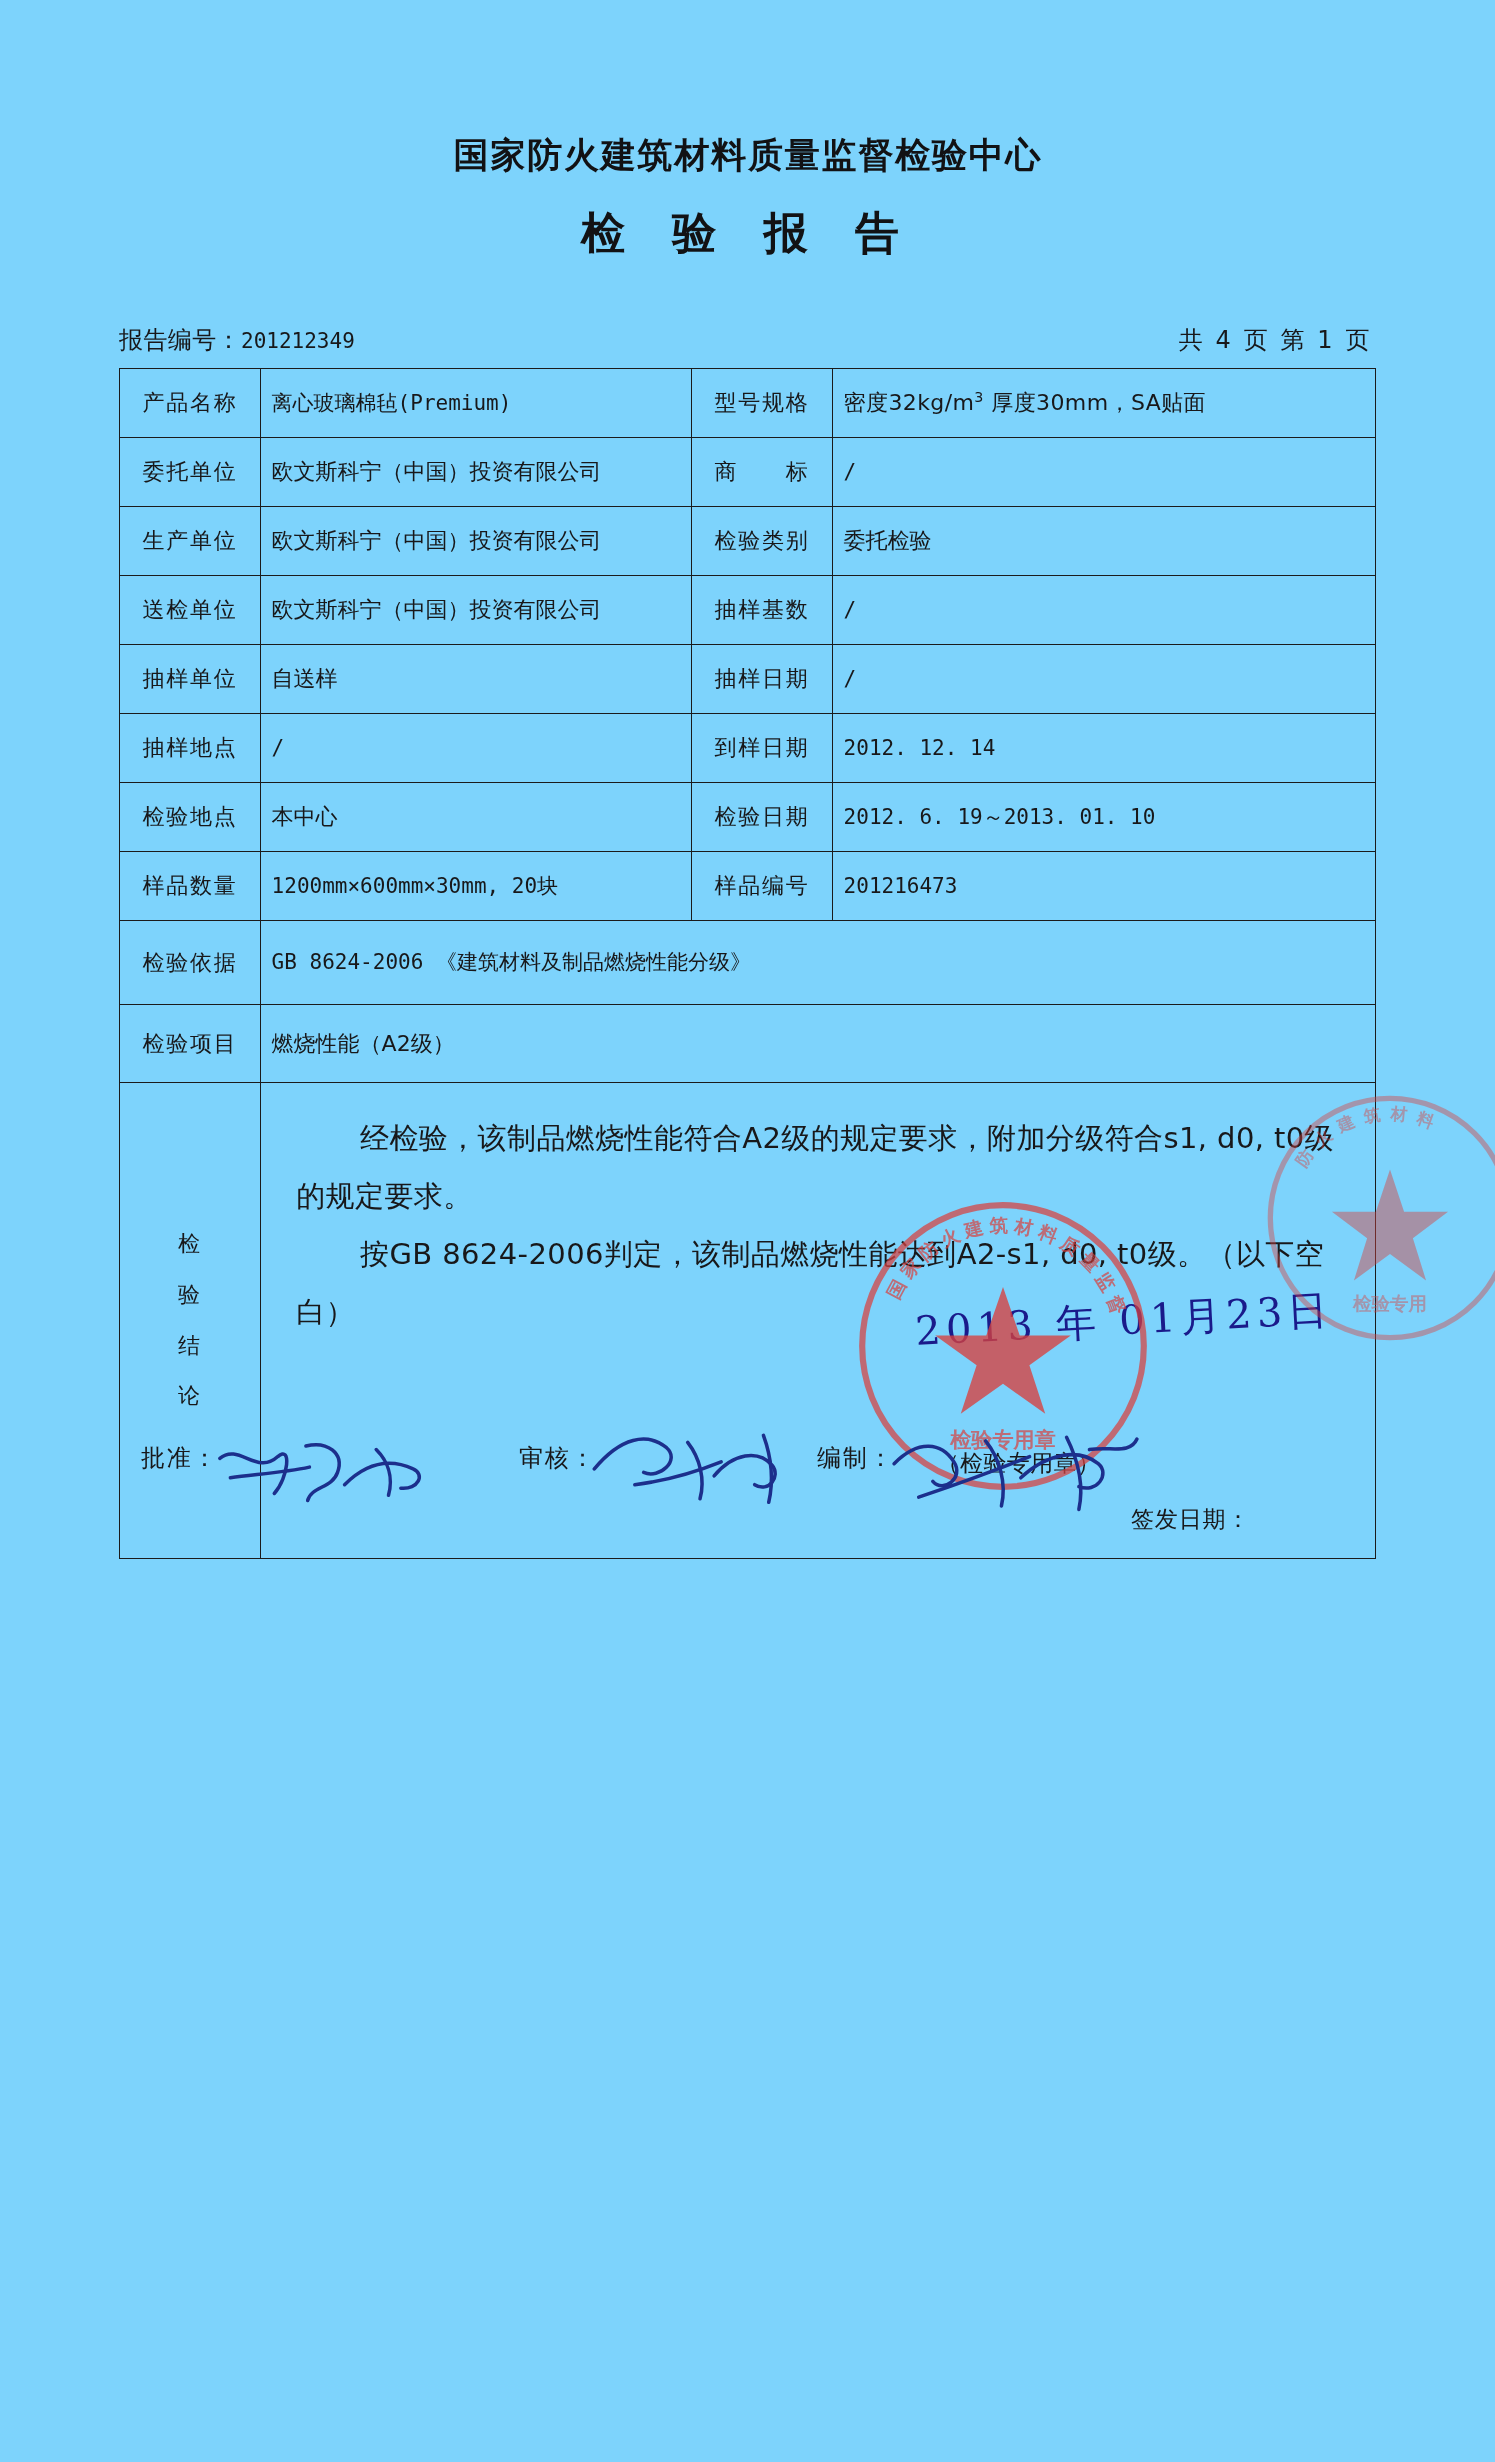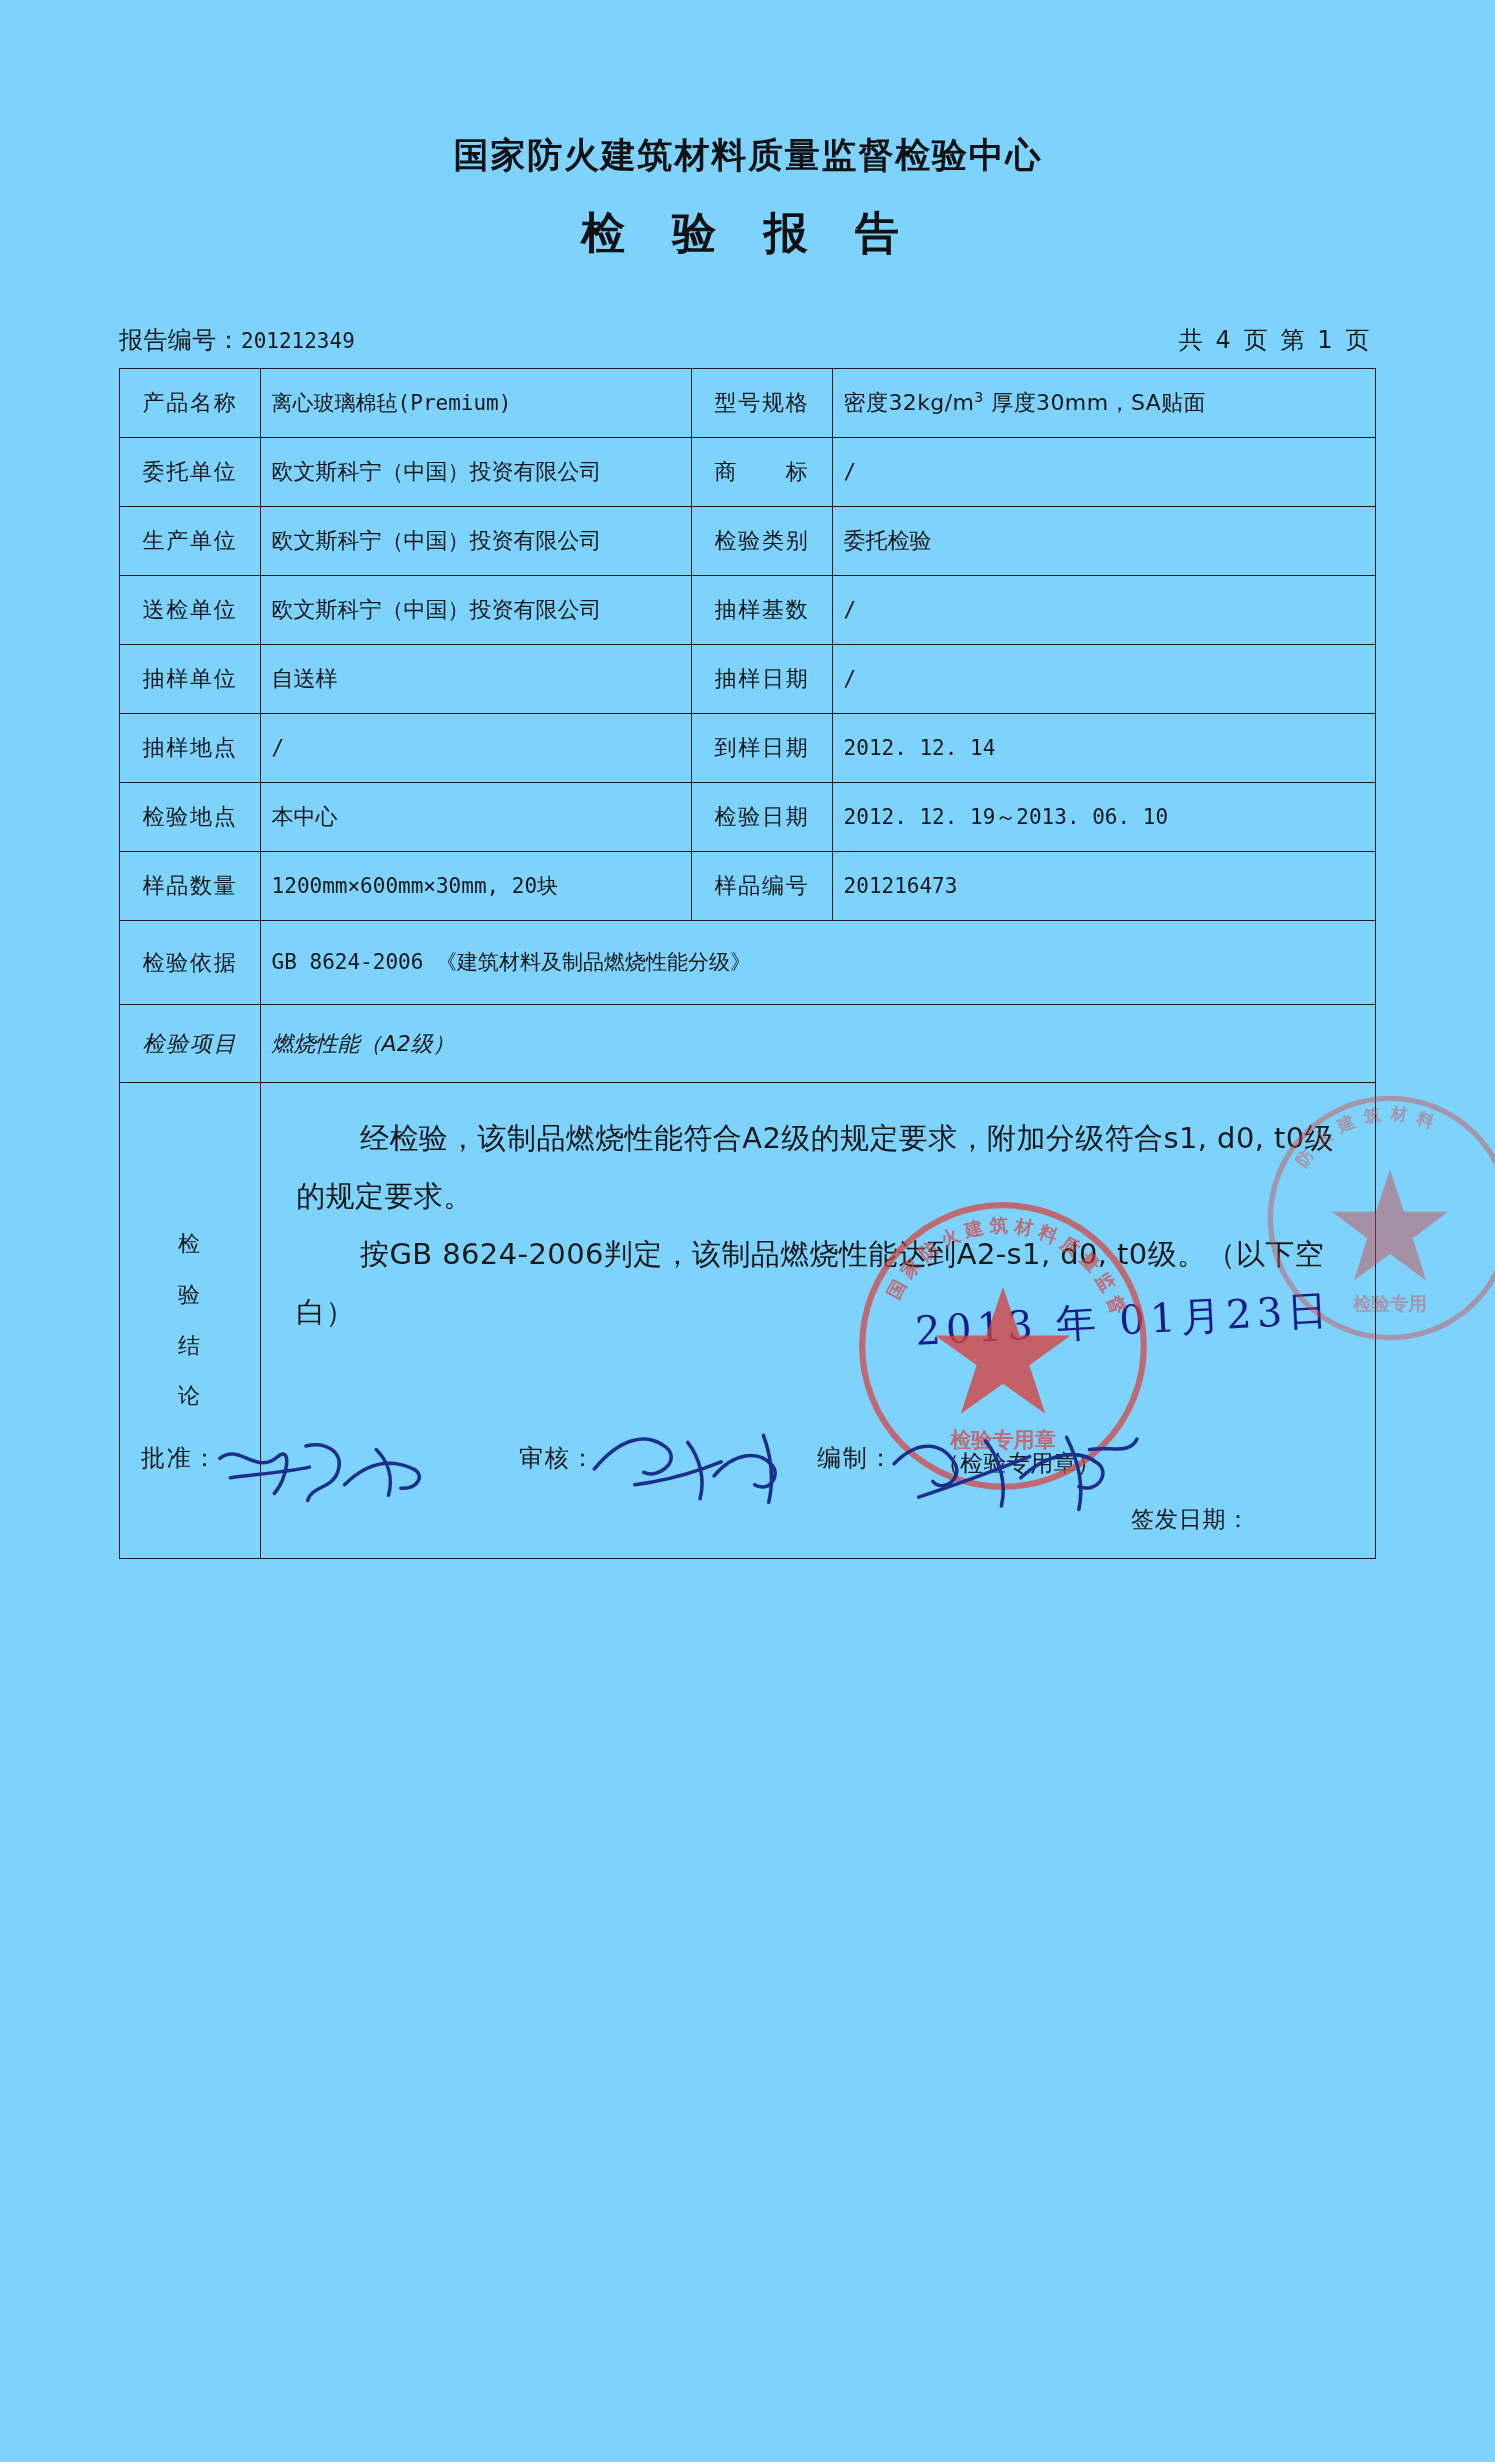--- a/index.html
+++ b/index.html
@@ -90,21 +90,21 @@
   .val {
     text-align: left;
     padding-left: 14px;
   }
   .row-h { height: 69px; }
   .mono { font-family: "DejaVu Sans Mono", monospace; font-size: 21px; letter-spacing: 0px;}
   .cell-dense { letter-spacing: 0.4px; }
   sup { font-size: 0.65em; vertical-align: super; }
 
   .basis-row { height: 84px; }
-  .item-row { height: 78px; font-style: italic; }
+  .item-row { height: 78px; }
 
   
   .concl-label {
     width: 141px;
     text-align: center;
     vertical-align: middle;
   }
   .concl-label .vchar {
     display: block;
     letter-spacing: 1.8px;
@@ -253,21 +253,21 @@
       <tr class="row-h">
         <td class="lbl">抽样地点</td>
         <td class="val mono">/</td>
         <td class="lbl">到样日期</td>
         <td class="val mono">2012. 12. 14</td>
       </tr>
       <tr class="row-h">
         <td class="lbl">检验地点</td>
         <td class="val">本中心</td>
         <td class="lbl">检验日期</td>
-        <td class="val mono">2012. 12. 19～2013. 06. 10</td>
+        <td class="val mono">2012. 6. 19～2013. 01. 10</td>
       </tr>
       <tr class="row-h">
         <td class="lbl">样品数量</td>
         <td class="val mono">1200mm×600mm×30mm, 20块</td>
         <td class="lbl">样品编号</td>
         <td class="val mono">201216473</td>
       </tr>
       <tr class="basis-row">
         <td class="lbl">检验依据</td>
         <td class="val mono" colspan="3">GB 8624-2006 《建筑材料及制品燃烧性能分级》</td>

